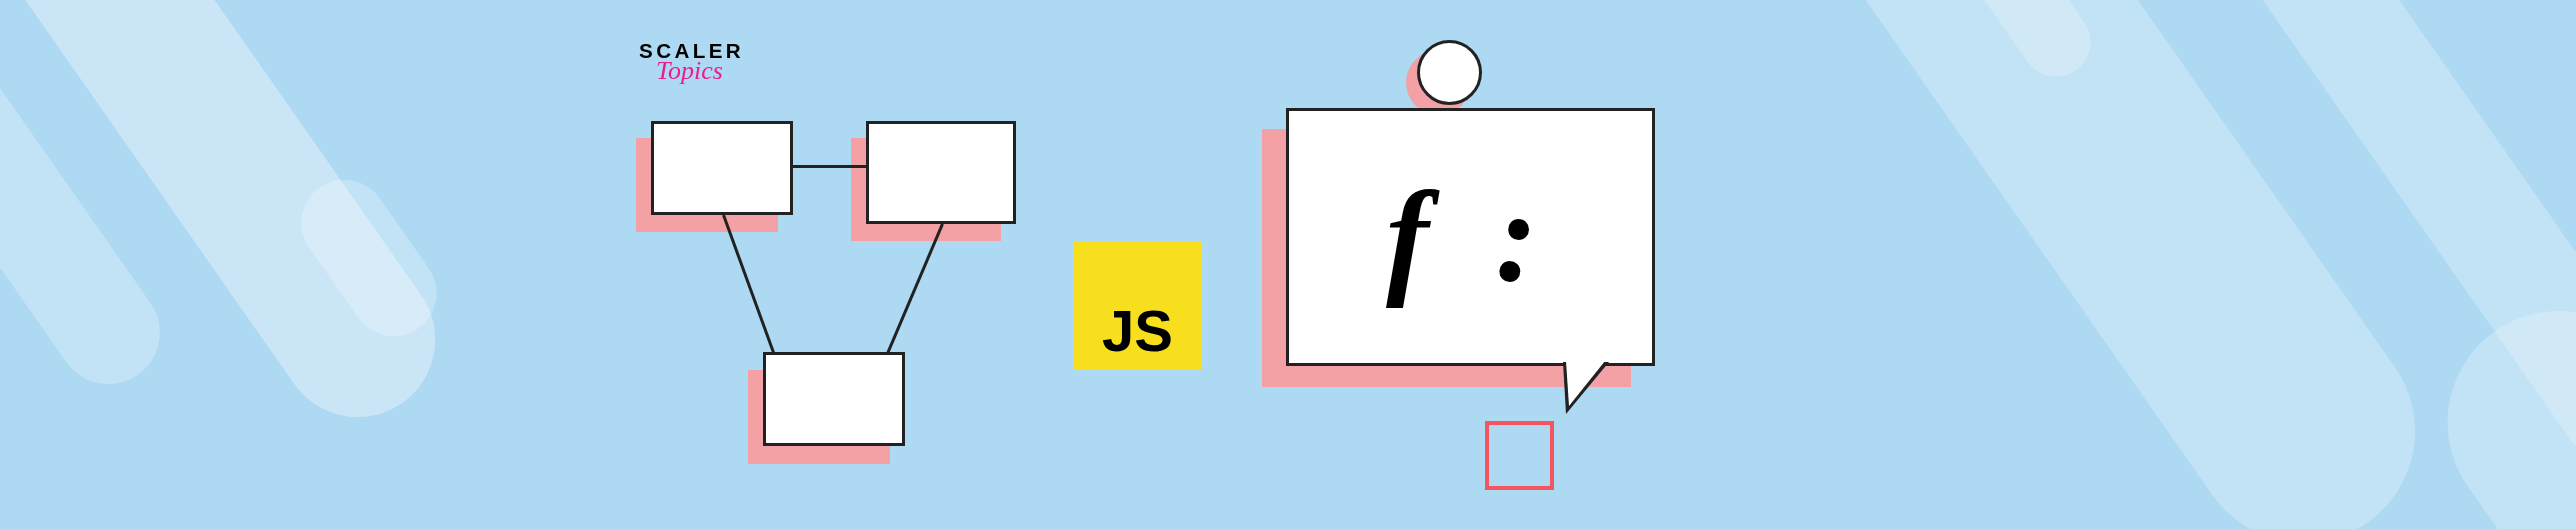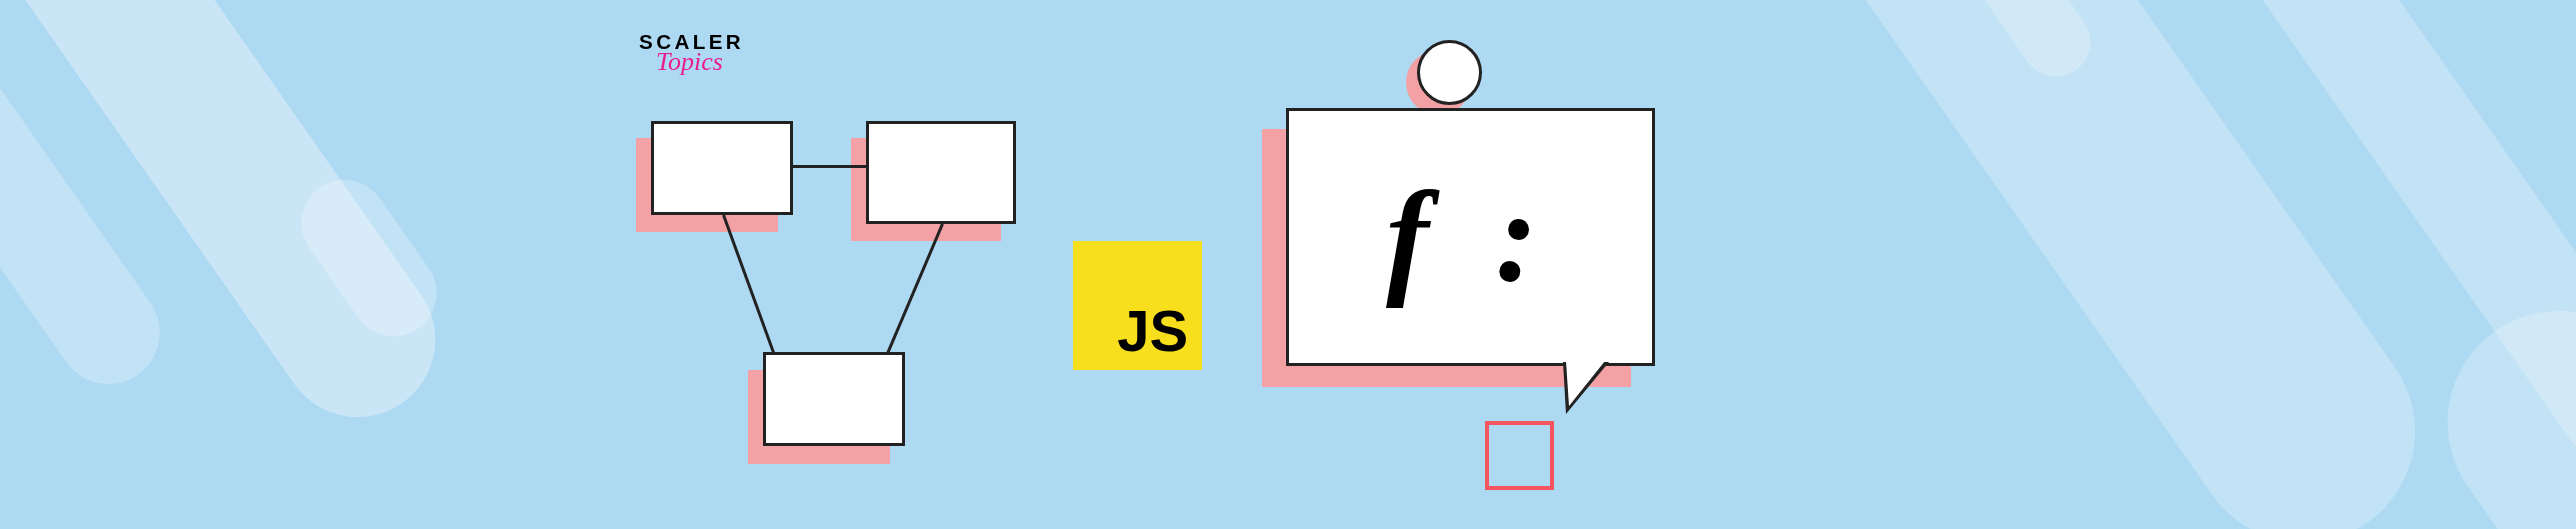--- a/index.html
+++ b/index.html
@@ -24,21 +24,21 @@
     .pill3 { width: 86px; height: 172px; left: 326px; top: 172px; border-radius: 86px; }
     .pill4 { width: 223px; height: 858px; right: 343px; top: -258px; }
     .pill5 { width: 112px; height: 687px; right: 69px; top: -172px; }
     .pill6 { width: 223px; height: 343px; right: -129px; top: 300px; border-radius: 172px; }
     .pill7 { width: 69px; height: 172px; right: 515px; top: -86px; border-radius: 69px; }
     
     
     .logo {
       position: absolute;
       left: 639px;
-      top: 30px;
+      top: 39px;
       z-index: 10;
     }
     .logo-scaler {
       font-weight: 900;
       font-size: 20.6px;
       letter-spacing: 3.4px;
       color: #000;
       font-family: Arial, sans-serif;
     }
     .logo-topics {
@@ -93,21 +93,21 @@
     
     .js-badge {
       position: absolute;
       left: 446px;
       top: 129px;
       width: 129px;
       height: 129px;
       background: #f7df1e;
       display: flex;
       align-items: flex-end;
-      justify-content: flex-end;
+      justify-content: center;
       padding: 10.3px 13.7px;
     }
     .js-text {
       font-family: Arial, sans-serif;
       font-weight: 900;
       font-size: 58px;
       color: #000;
       line-height: 1;
     }
     

